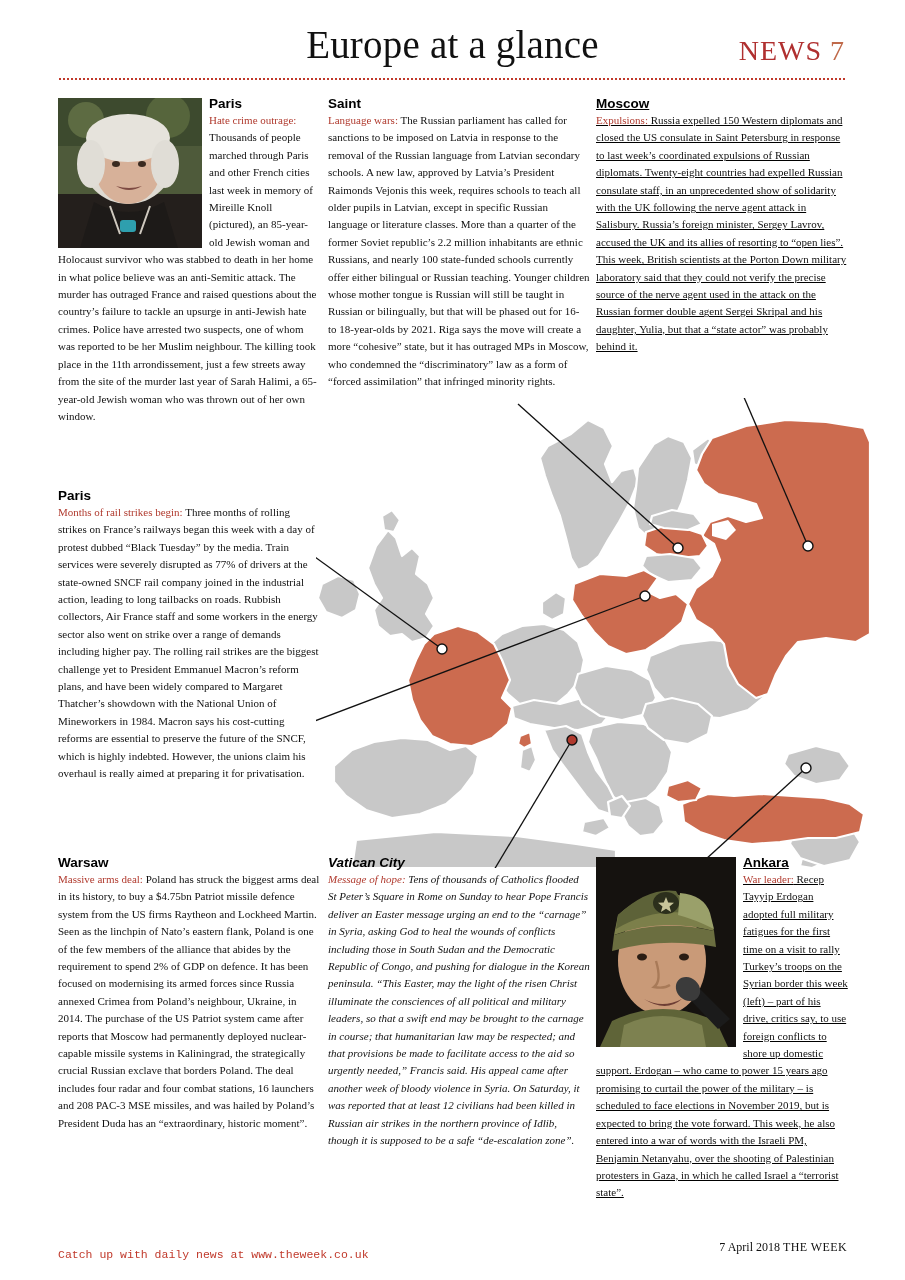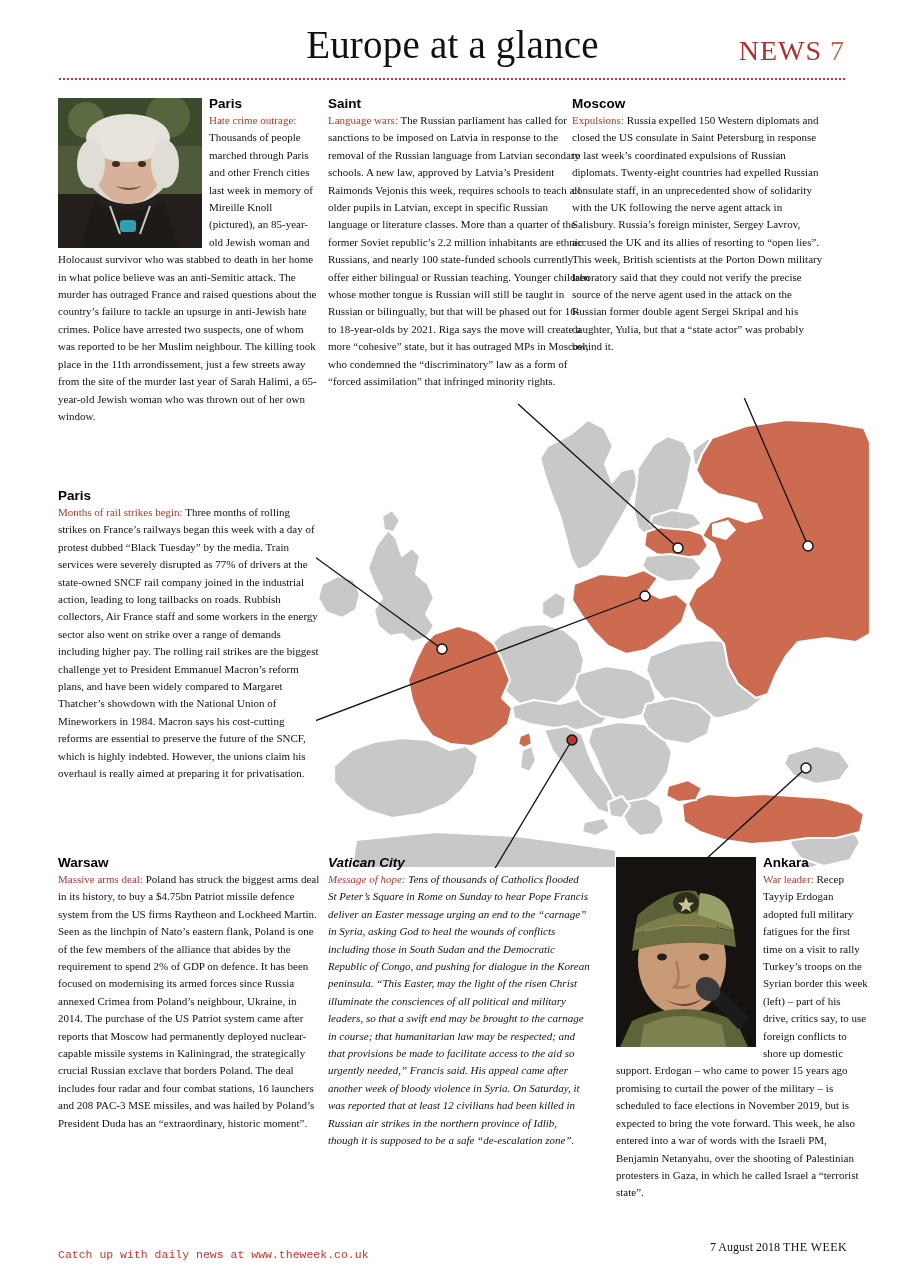--- a/index.html
+++ b/index.html
@@ -40,21 +40,21 @@
   }
 
   
   .map-layer{position:absolute;left:316px;top:398px;width:555px;height:470px;z-index:0;}
   .map-layer svg{display:block;width:555px;height:470px;}
 
   
   .col{position:absolute;z-index:2;}
   .col-1{left:58px;width:262px;}
   .col-2{left:328px;width:262px;}
-  .col-3{left:572px;width:252px;}
+  .col-3{left:596px;width:252px;text-decoration:underline;}
 
   .kicker{
     font-family:"Liberation Sans", sans-serif;
     font-weight:bold;
     font-size:13.5px;
     line-height:15px;
     color:#000;
     margin:0 0 1px 0;
   }
   .body-text{
@@ -255,21 +255,21 @@
     </div>
   </div>
 
   <div class="col col-3" style="top:96px;">
     <div>
       <div class="kicker">Moscow</div>
       <p class="body-text"><span class="lede">Expulsions:</span><span> Russia expelled 150 Western diplomats and closed the US consulate in Saint Petersburg in response to last week’s coordinated expulsions of Russian diplomats. Twenty-eight countries had expelled Russian consulate staff, in an unprecedented show of solidarity with the UK following the nerve agent attack in Salisbury. Russia’s foreign minister, Sergey Lavrov, accused the UK and its allies of resorting to “open lies”. This week, British scientists at the Porton Down military laboratory said that they could not verify the precise source of the nerve agent used in the attack on the Russian former double agent Sergei Skripal and his daughter, Yulia, but that a “state actor” was probably behind it.</span></p>
     </div>
   </div>
 
-  <div class="col col-3" style="top:855px;margin-left:44px;">
+  <div class="col col-3" style="top:855px;">
     <div class="clearfix">
       <div class="photo photo-erdogan">
         <svg width="140" height="190" viewBox="0 0 140 190">
           <rect width="140" height="190" fill="#15120f"></rect>
           <ellipse cx="66" cy="104" rx="44" ry="54" fill="#c99a78"></ellipse>
           <path d="M22 58 Q66 18 112 52 L118 74 Q66 60 18 78 Z" fill="#7c7f4a"></path>
           <path d="M22 58 Q52 30 80 34 L92 56 Q54 52 20 72 Z" fill="#5d6238"></path>
           <path d="M84 36 Q108 38 114 56 L118 72 Q98 62 82 58 Z" fill="#9aa06a"></path>
           <ellipse cx="70" cy="46" rx="13" ry="11" fill="#2c2f1c"></ellipse>
           <path d="M70 40 l2.2 5.4 5.8.3-4.5 3.7 1.6 5.6-5.1-3.2-5.1 3.2 1.6-5.6-4.5-3.7 5.8-.3z" fill="#c8c49a"></path>
@@ -285,18 +285,18 @@
         </svg>
       </div>
       <div class="kicker">Ankara</div>
       <p class="body-text"><span class="lede">War leader:</span><span> Recep Tayyip Erdogan adopted full military fatigues for the first time on a visit to rally Turkey’s troops on the Syrian border this week (left) – part of his drive, critics say, to use foreign conflicts to shore up domestic support. Erdogan – who came to power 15 years ago promising to curtail the power of the military – is scheduled to face elections in November 2019, but is expected to bring the vote forward. This week, he also entered into a war of words with the Israeli PM, Benjamin Netanyahu, over the shooting of Palestinian protesters in Gaza, in which he called Israel a “terrorist state”.</span></p>
     </div>
   </div>
 
   <div class="footer">
     <div class="footer-left">Catch up with daily news at www.theweek.co.uk</div>
     <div class="footer-right">
-      <span>7 August 2018</span>
+      <span>7 April 2018</span>
       <span class="tw">THE WEEK</span>
     </div>
   </div>
 
 </div>
 
 </body></html>

